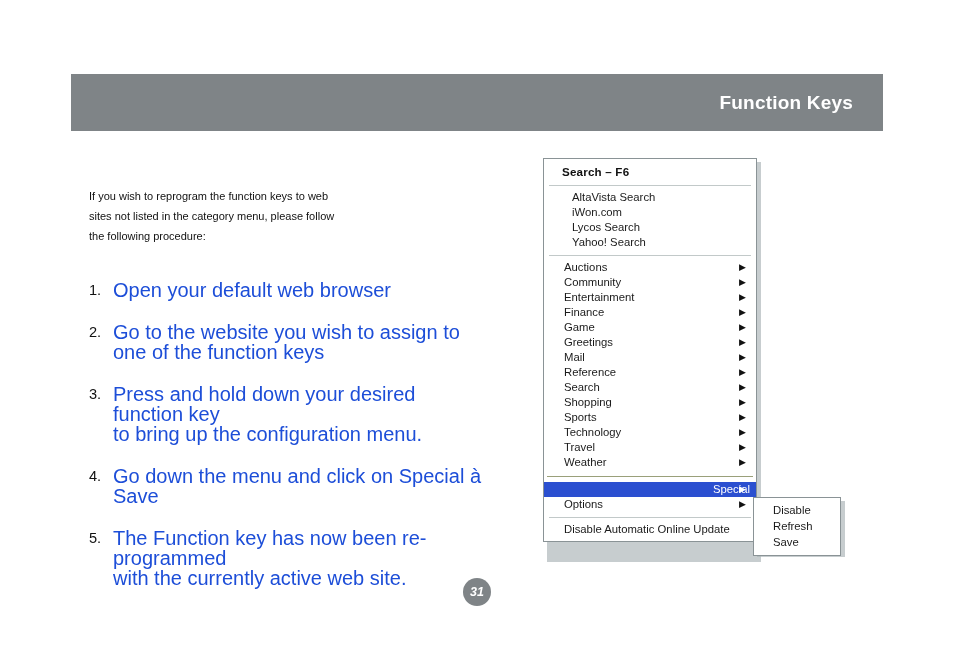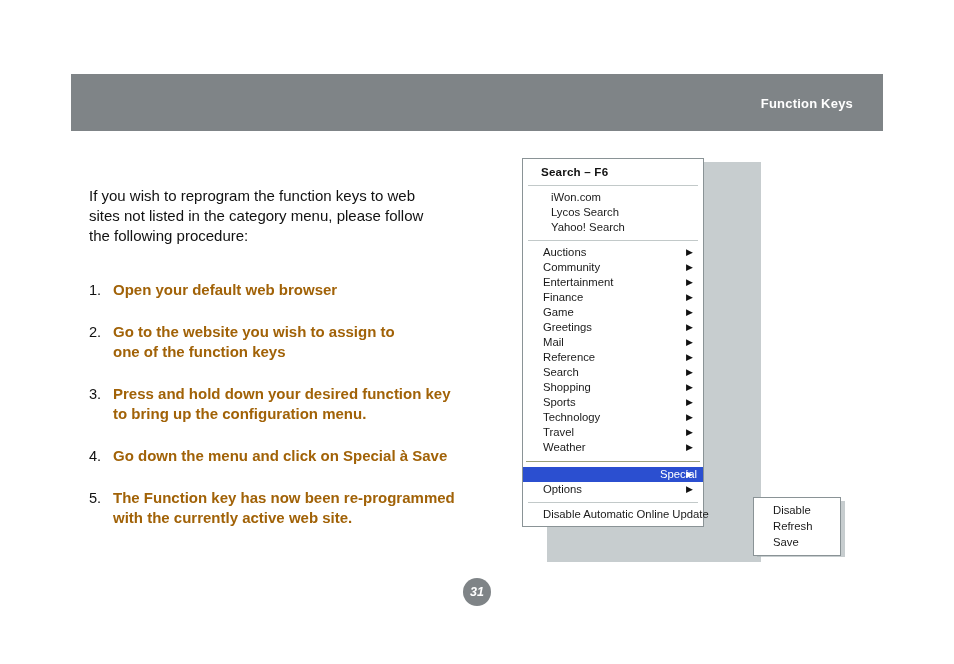--- a/index.html
+++ b/index.html
@@ -24,76 +24,75 @@
     height: 57px;
     background: #7f8487;
     box-sizing: border-box;
   }
   #page-title {
     position: absolute;
     right: 30px;
     top: 50%;
     transform: translateY(-50%);
     color: #ffffff;
-    font-size: 13px;
+    font-size: 19px;
     font-weight: bold;
     letter-spacing: 0.2px;
     white-space: nowrap;
   }
 
   
   #instructions {
     position: absolute;
     left: 89px;
     top: 186px;
     width: 395px;
   }
   #intro-paragraph {
-    font-size: 15px;
+    font-size: 11px;
     line-height: 20px;
     color: #111111;
     margin: 0 0 34px 0;
     white-space: pre-line;
   }
   .step {
     display: flex;
     align-items: flex-start;
     margin-bottom: 22px;
   }
   .step-number {
     font-size: 14.6px;
     line-height: 20px;
     color: #111111;
     width: 24px;
     flex: 0 0 24px;
     text-align: left;
   }
   .step-text {
-    font-size: 15px;
+    font-size: 20px;
     line-height: 20px;
-    color: #a16207;
+    color: #1d4ed8;
     white-space: pre-line;
-    font-weight: bold;
   }
 
   
   #menu-shadow {
     position: absolute;
     left: 547px;
     top: 162px;
     width: 214px;
     height: 400px;
     background: #a9b2b5;
     opacity: 0.65;
   }
   #context-menu {
     position: absolute;
-    left: 522px;
+    left: 543px;
     top: 158px;
-    width: 182px;
+    width: 214px;
     background: #ffffff;
     border: 1px solid #8a9396;
     box-sizing: border-box;
     font-size: 11.3px;
     color: #1a1a1a;
     padding: 0;
   }
   #menu-header {
     font-weight: bold;
     font-size: 11.6px;
@@ -236,20 +235,23 @@
 </div>
 
 <div id="menu-shadow"></div>
 <div id="context-menu">
 
   <div id="menu-header">Search – F6</div>
   <div class="menu-sep"></div>
 
   <div class="menu-group">
     <div class="menu-item">
+      <span>AltaVista Search</span>
+    </div>
+    <div class="menu-item">
       <span>iWon.com</span>
     </div>
     <div class="menu-item">
       <span>Lycos Search</span>
     </div>
     <div class="menu-item">
       <span>Yahoo! Search</span>
     </div>
   </div>
 

